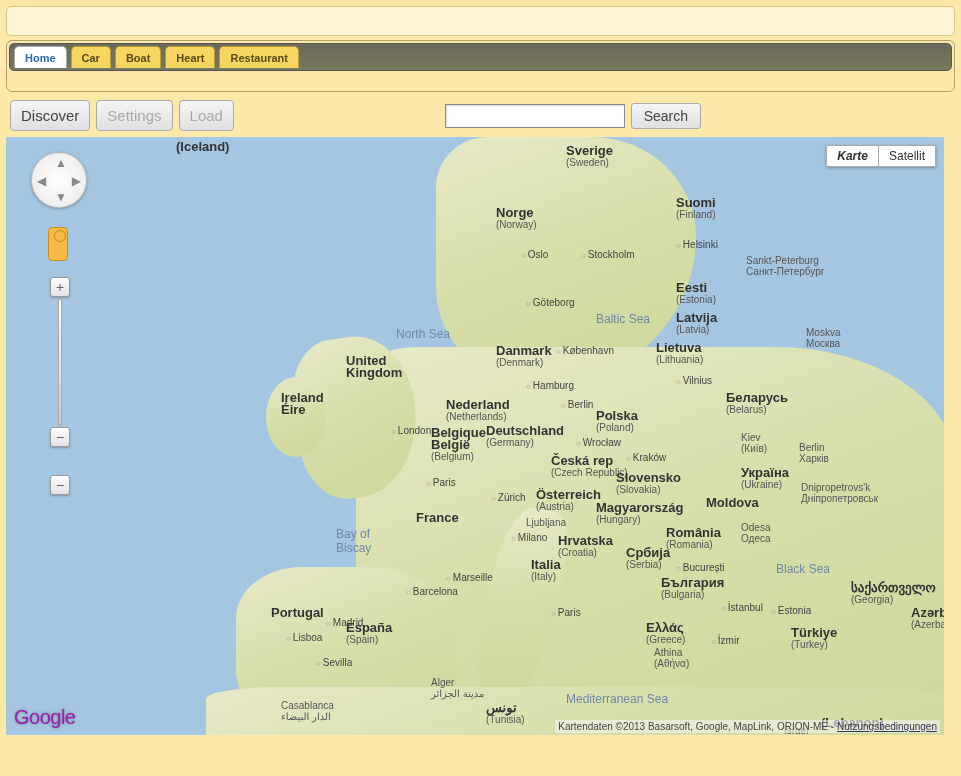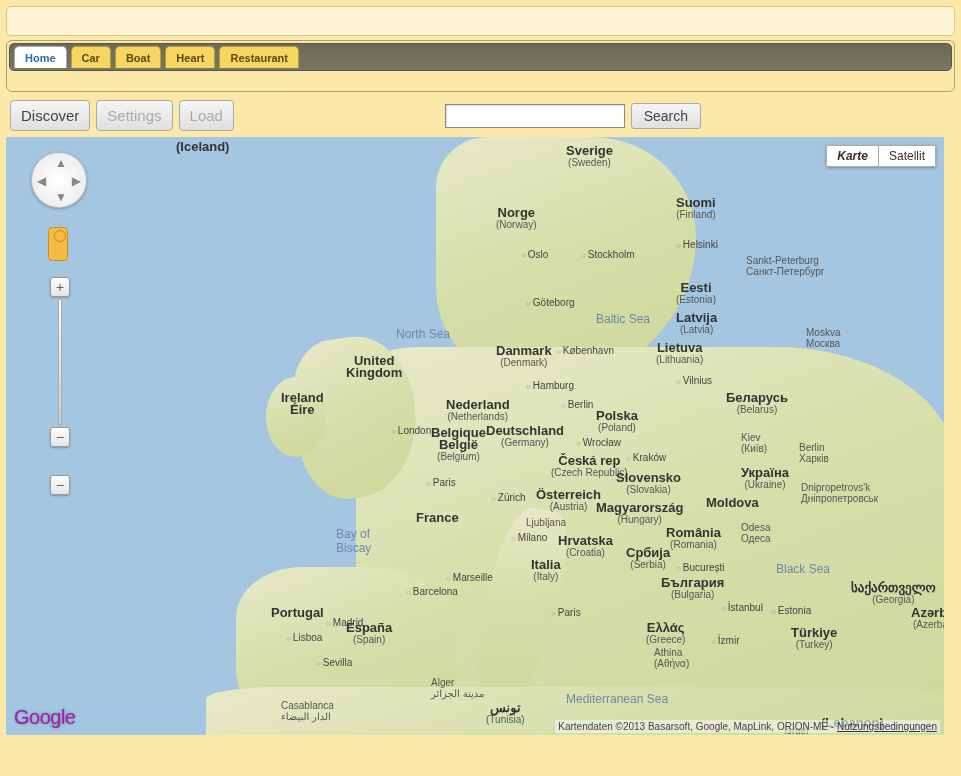--- a/index.html
+++ b/index.html
@@ -117,21 +117,21 @@
   .eur   { top:210px; left:350px; width:600px; height:400px; border-radius:10% 30% 10% 30%;}
   .iber  { top:430px; left:230px; width:220px; height:170px; border-radius:30% 40% 30% 40%;}
   .ital  { top:370px; left:480px; width:70px;  height:200px; border-radius:40% 30% 50% 40%; transform:rotate(12deg);}
   .afr   { top:550px; left:200px; width:740px; height:120px; border-radius:10% 10% 0 0;}
   .water-label, .country, .city, .cityn {
     position:absolute;
     white-space: nowrap;
     pointer-events: none;
   }
   .water-label { color:#6d88a6; font-size:12px; }
-  .country { font-weight:bold; color:#333; font-size:13px; text-align:center; line-height:12px; }
+  .country { font-weight:bold; color:#333; font-size:13px; text-align:left; line-height:12px; }
   .country .sub { font-weight:normal; font-size:10px; color:#555; display:block;}
   .city { color:#444; font-size:10px; }
   .city::before { content:"○"; color:#a88; font-size:8px; margin-right:2px;}
   .cityn { color:#555; font-size:10px;}
   
   .pan-ctl {
     position:absolute; top:15px; left:25px;
     width:56px; height:56px;
     background:radial-gradient(#fff,#e8e8e8);
     border:1px solid #bbb; border-radius:50%;

